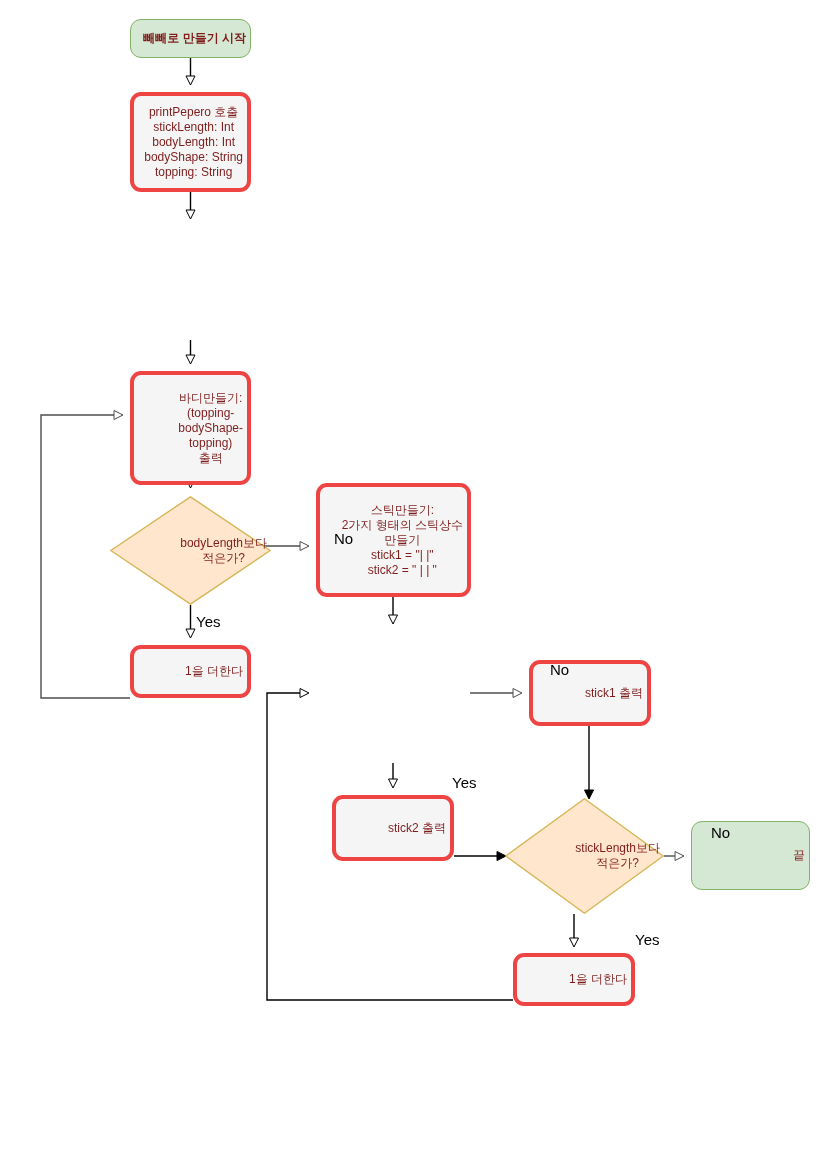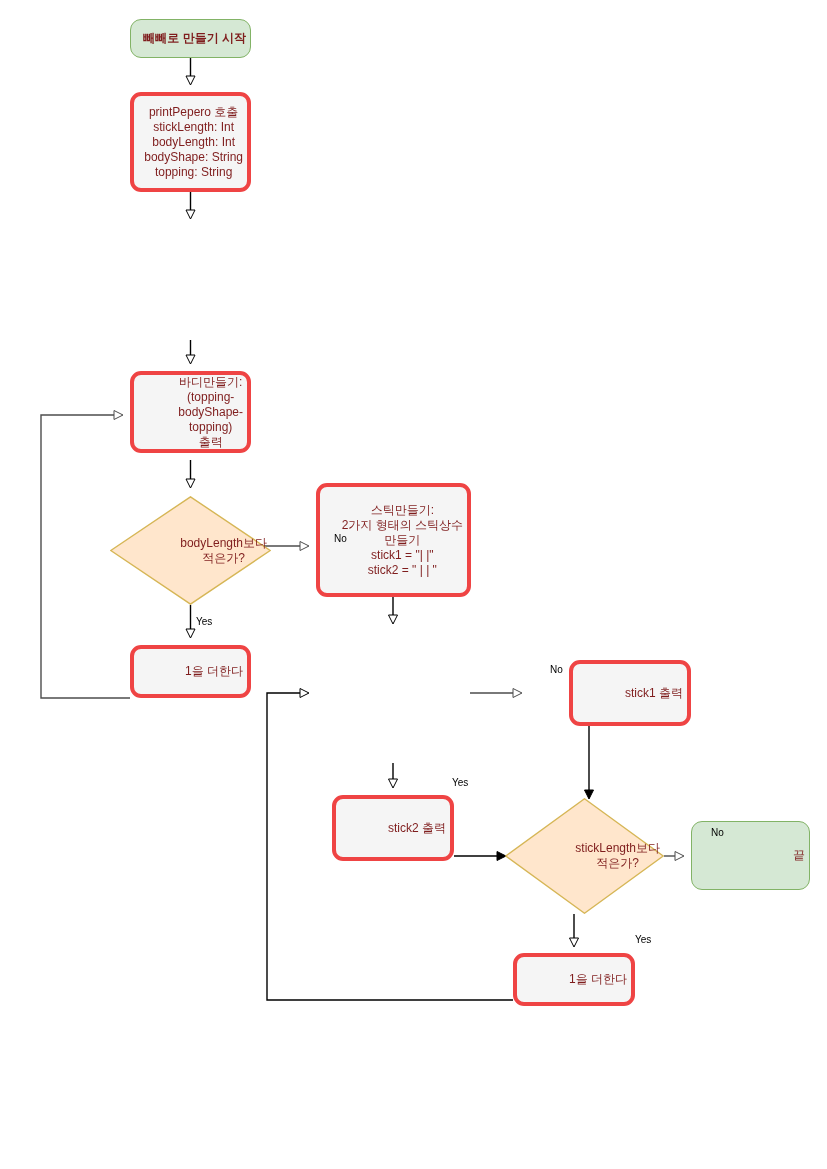--- a/index.html
+++ b/index.html
@@ -65,21 +65,21 @@
     width: 100%;
     height: 100%;
     z-index: 0;
   }
   .decision .label {
     position: relative;
     z-index: 1;
   }
   .edge-label {
     position: absolute;
-    font-size: 10px;
+    font-size: 15px;
     line-height: 13px;
     color: #000000;
     z-index: 3;
     white-space: nowrap;
     padding-left: 48px;
   }
 </style>
 </head>
 <body>
 
@@ -138,21 +138,21 @@
 
   <div class="node process" style="left:130px; top:92px; width:121px; height:100px;">
     <span class="label">printPepero 호출
 stickLength: Int
 bodyLength: Int
 bodyShape: String
 topping: String</span>
   </div>
 
 
-  <div class="node process" style="left:130px; top:371px; width:121px; height:82px;">
+  <div class="node process" style="left:130px; top:371px; width:121px; height:114px;">
     <span class="label">바디만들기:
 (topping-
 bodyShape-
 topping)
 출력</span>
   </div>
 
   <div class="node decision" style="left:110px; top:496px; width:161px; height:109px;">
     <svg class="diamond-shape" viewBox="0 0 161 109" preserveAspectRatio="none" xmlns="http://www.w3.org/2000/svg">
       <polygon points="80.5,0.8 160.2,54.5 80.5,108.2 0.8,54.5" fill="#ffe6cc" stroke="#d6b656" stroke-width="1.4"></polygon>
@@ -167,21 +167,21 @@
 
   <div class="node process" style="left:316px; top:483px; width:155px; height:114px;">
     <span class="label">스틱만들기:
 2가지 형태의 스틱상수
 만들기
 stick1 = "| |"
 stick2 = " | | "</span>
   </div>
 
 
-  <div class="node process" style="left:529px; top:660px; width:122px; height:66px;margin-left:40px;">
+  <div class="node process" style="left:529px; top:660px; width:122px; height:66px;">
     <span class="label">stick1 출력</span>
   </div>
 
   <div class="node process" style="left:332px; top:795px; width:122px; height:66px;">
     <span class="label">stick2 출력</span>
   </div>
 
   <div class="node decision" style="left:505px; top:798px; width:159px; height:116px;">
     <svg class="diamond-shape" viewBox="0 0 159 116" preserveAspectRatio="none" xmlns="http://www.w3.org/2000/svg">
       <polygon points="79.5,0.8 158.2,58 79.5,115.2 0.8,58" fill="#ffe6cc" stroke="#d6b656" stroke-width="1.4"></polygon>

